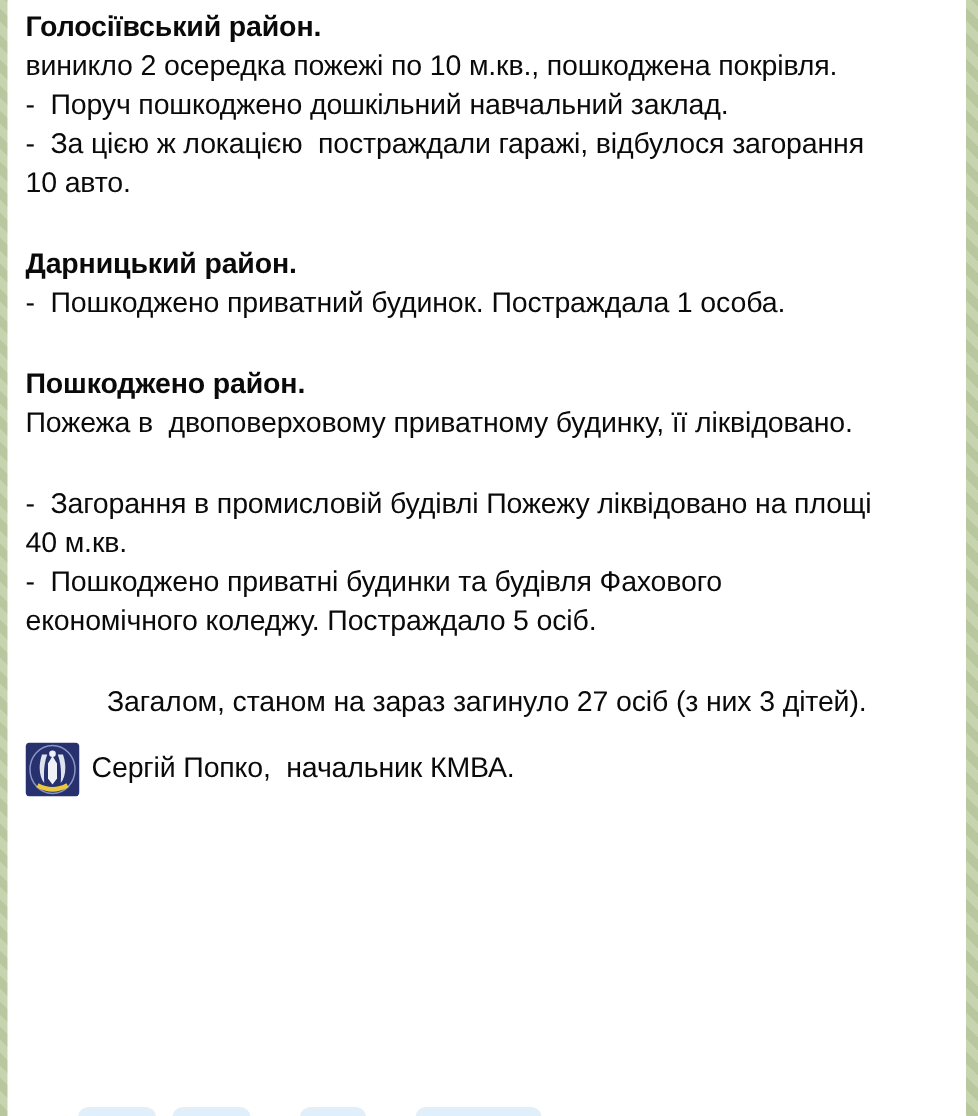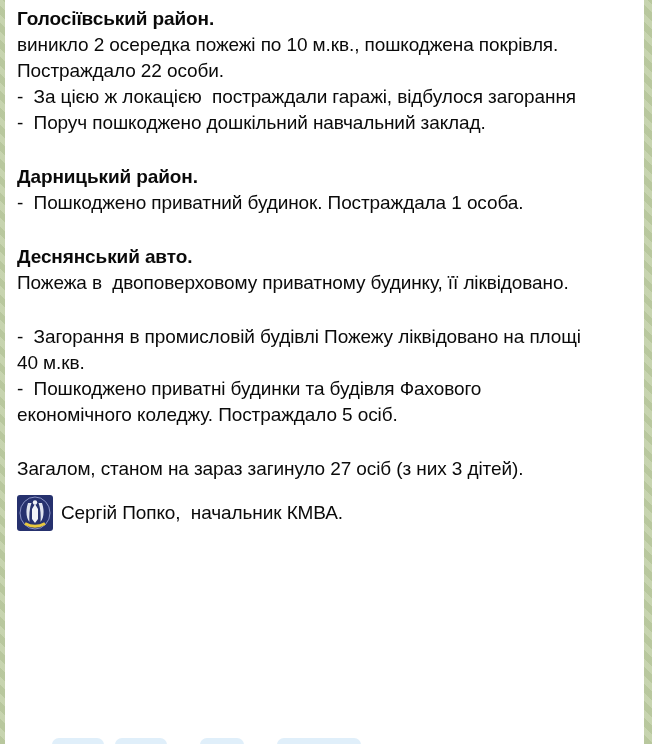--- a/index.html
+++ b/index.html
@@ -68,44 +68,44 @@
 </head>
 <body>
 
 <div class="chat-bg"></div>
 
 <div class="bubble">
 
   <div class="section">
     <div class="section-title">Голосіївський район.</div>
     <div class="msg-line">виникло 2 осередка пожежі по 10 м.кв., пошкоджена покрівля.</div>
-    <div class="msg-line">Постраждало 22 особи.</div>
+    <div class="msg-line">-  Поруч пошкоджено дошкільний навчальний заклад.</div>
     <div class="msg-line">-  За цією ж локацією  постраждали гаражі, відбулося загорання</div>
-    <div class="msg-line">-  Поруч пошкоджено дошкільний навчальний заклад.</div>
+    <div class="msg-line">10 авто.</div>
   </div>
 
 
   <div class="section">
     <div class="section-title">Дарницький район.</div>
     <div class="msg-line">-  Пошкоджено приватний будинок. Постраждала 1 особа.</div>
   </div>
 
   <div class="section">
-    <div class="section-title">Деснянський авто.</div>
+    <div class="section-title">Пошкоджено район.</div>
     <div class="msg-line">Пожежа в  двоповерховому приватному будинку, її ліквідовано.</div>
   </div>
 
   <div class="section">
     <div class="msg-line">-  Загорання в промисловій будівлі Пожежу ліквідовано на площі</div>
     <div class="msg-line">40 м.кв.</div>
     <div class="msg-line">-  Пошкоджено приватні будинки та будівля Фахового</div>
     <div class="msg-line">економічного коледжу. Постраждало 5 осіб.</div>
   </div>
 
-  <div class="section" style="margin-bottom:12px;">
+  <div class="section" style="margin-bottom:12px;text-align:center;">
     <div class="msg-line">Загалом, станом на зараз загинуло 27 осіб (з них 3 дітей).</div>
   </div>
 
   <div class="signature">
     <span class="emblem">
       <svg width="36" height="36" viewBox="0 0 36 36" xmlns="http://www.w3.org/2000/svg">
         <rect x="0" y="0" width="36" height="36" rx="3" fill="#26316e"></rect>
         <ellipse cx="18" cy="18" rx="15" ry="16" fill="none" stroke="#8a93c4" stroke-width="1"></ellipse>
         <path d="M11 8 C8.5 15 9 23 12.5 27 C12 20 12.5 13 14.5 8 Z" fill="#dfe3ee"></path>
         <path d="M25 8 C27.5 15 27 23 23.5 27 C24 20 23.5 13 21.5 8 Z" fill="#dfe3ee"></path>

